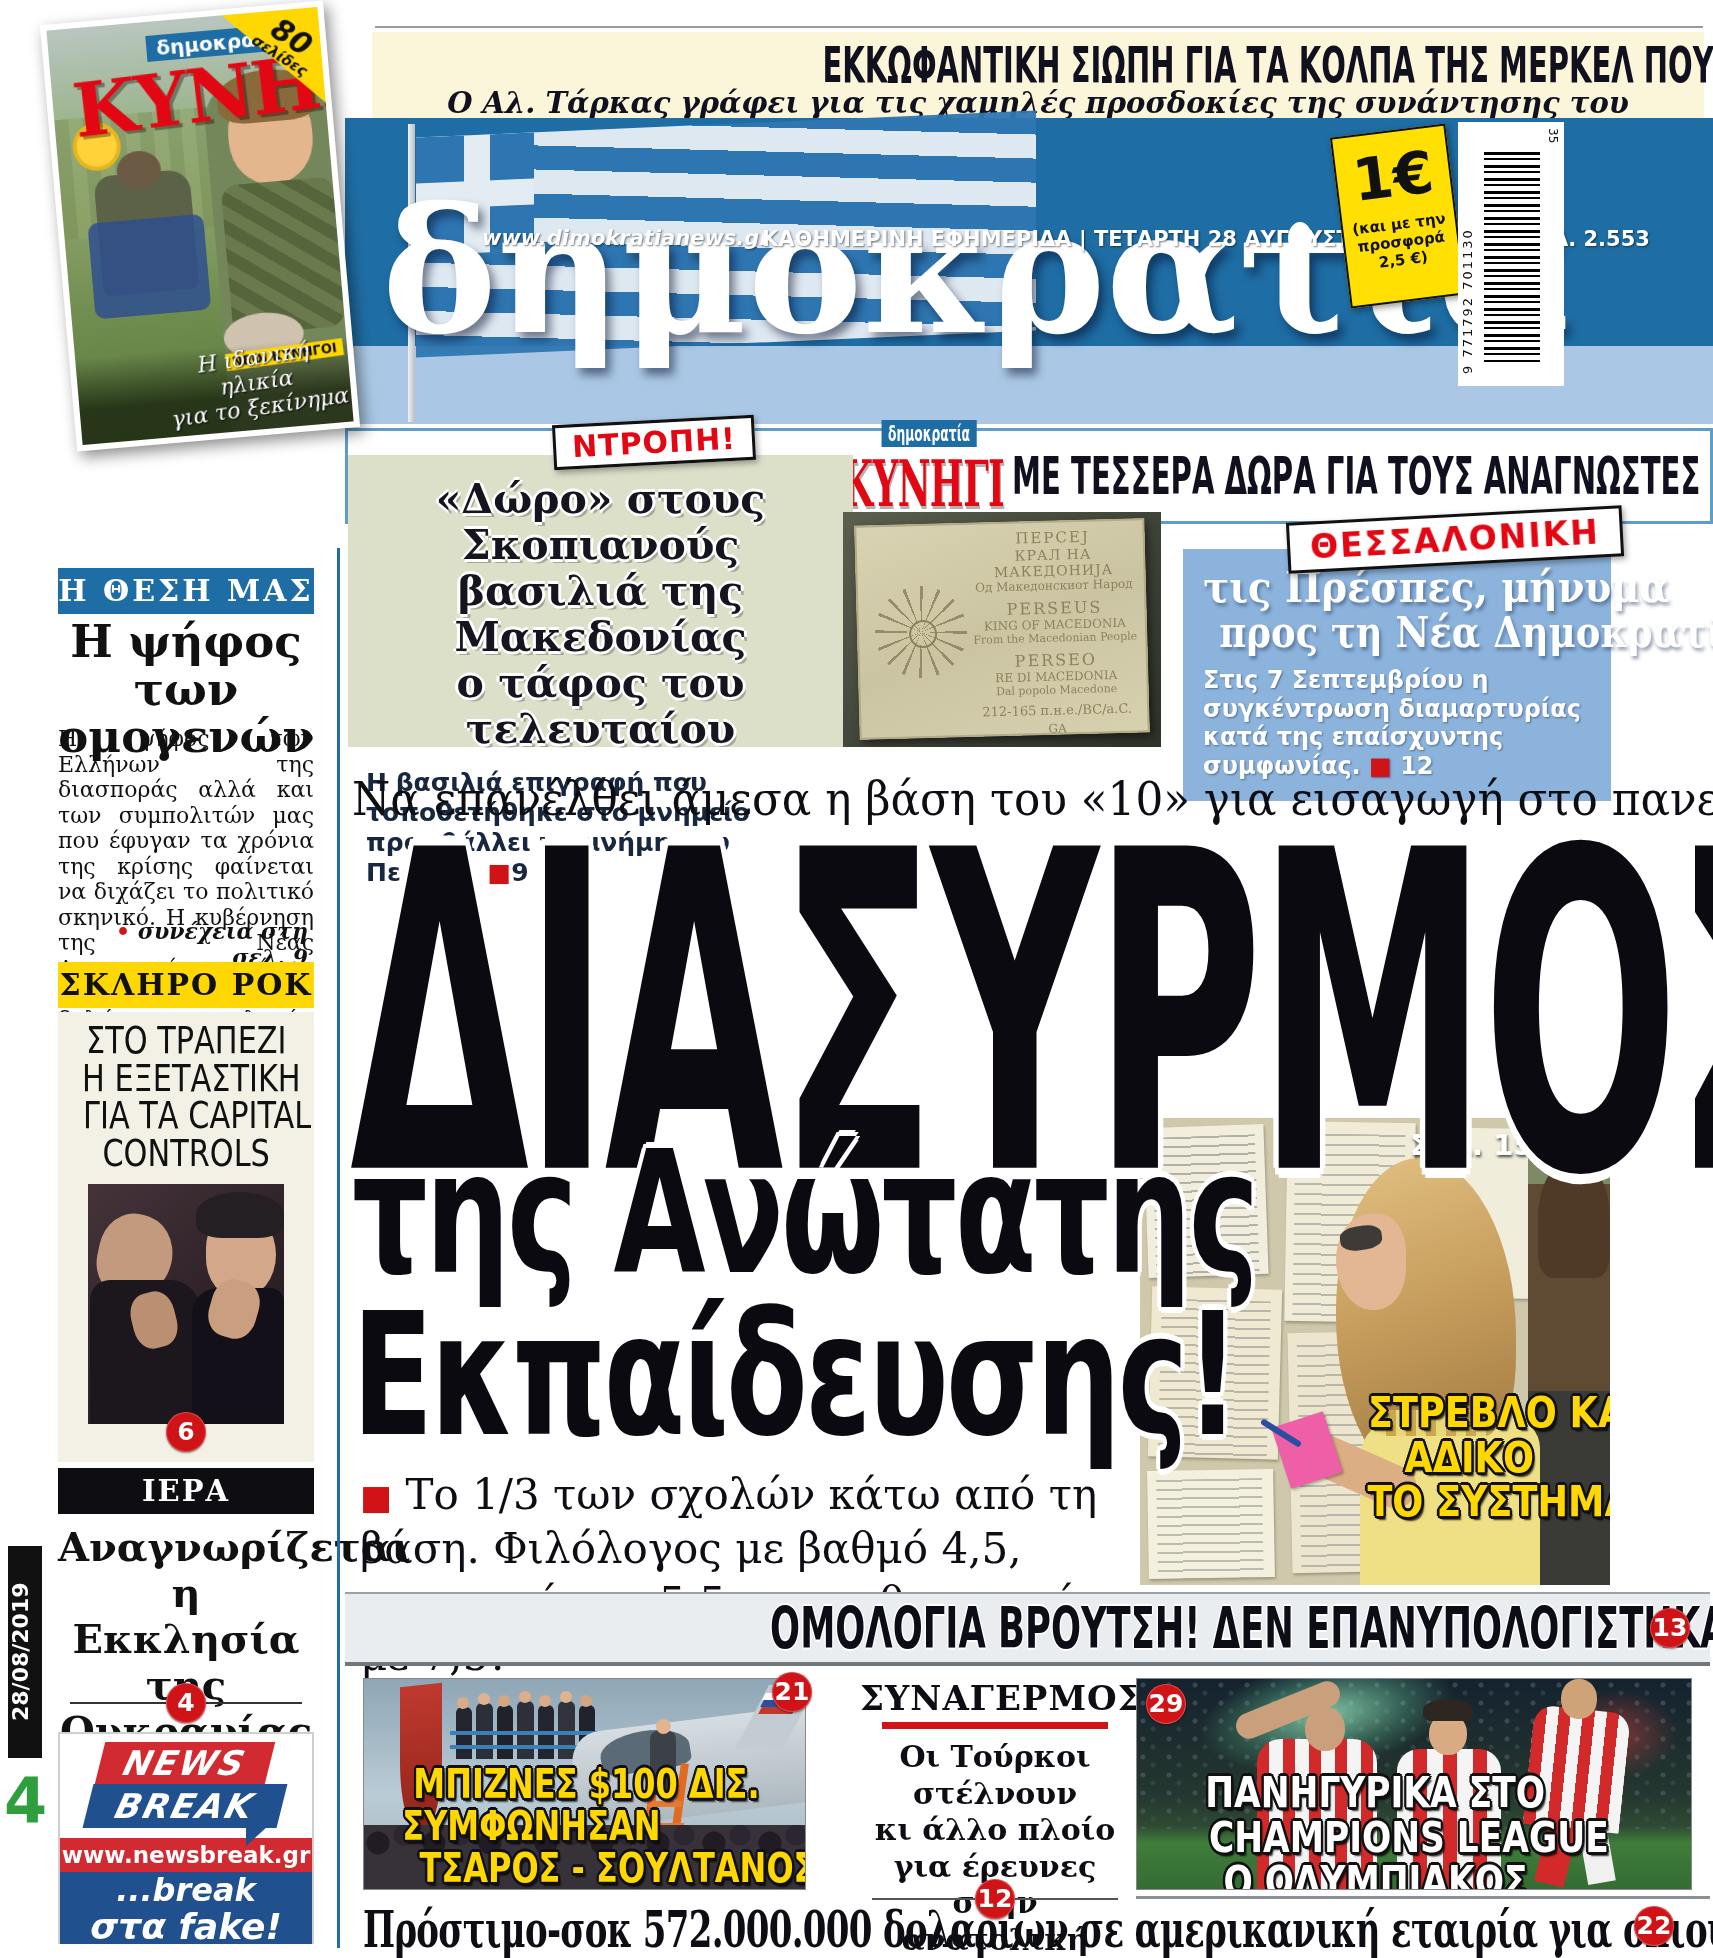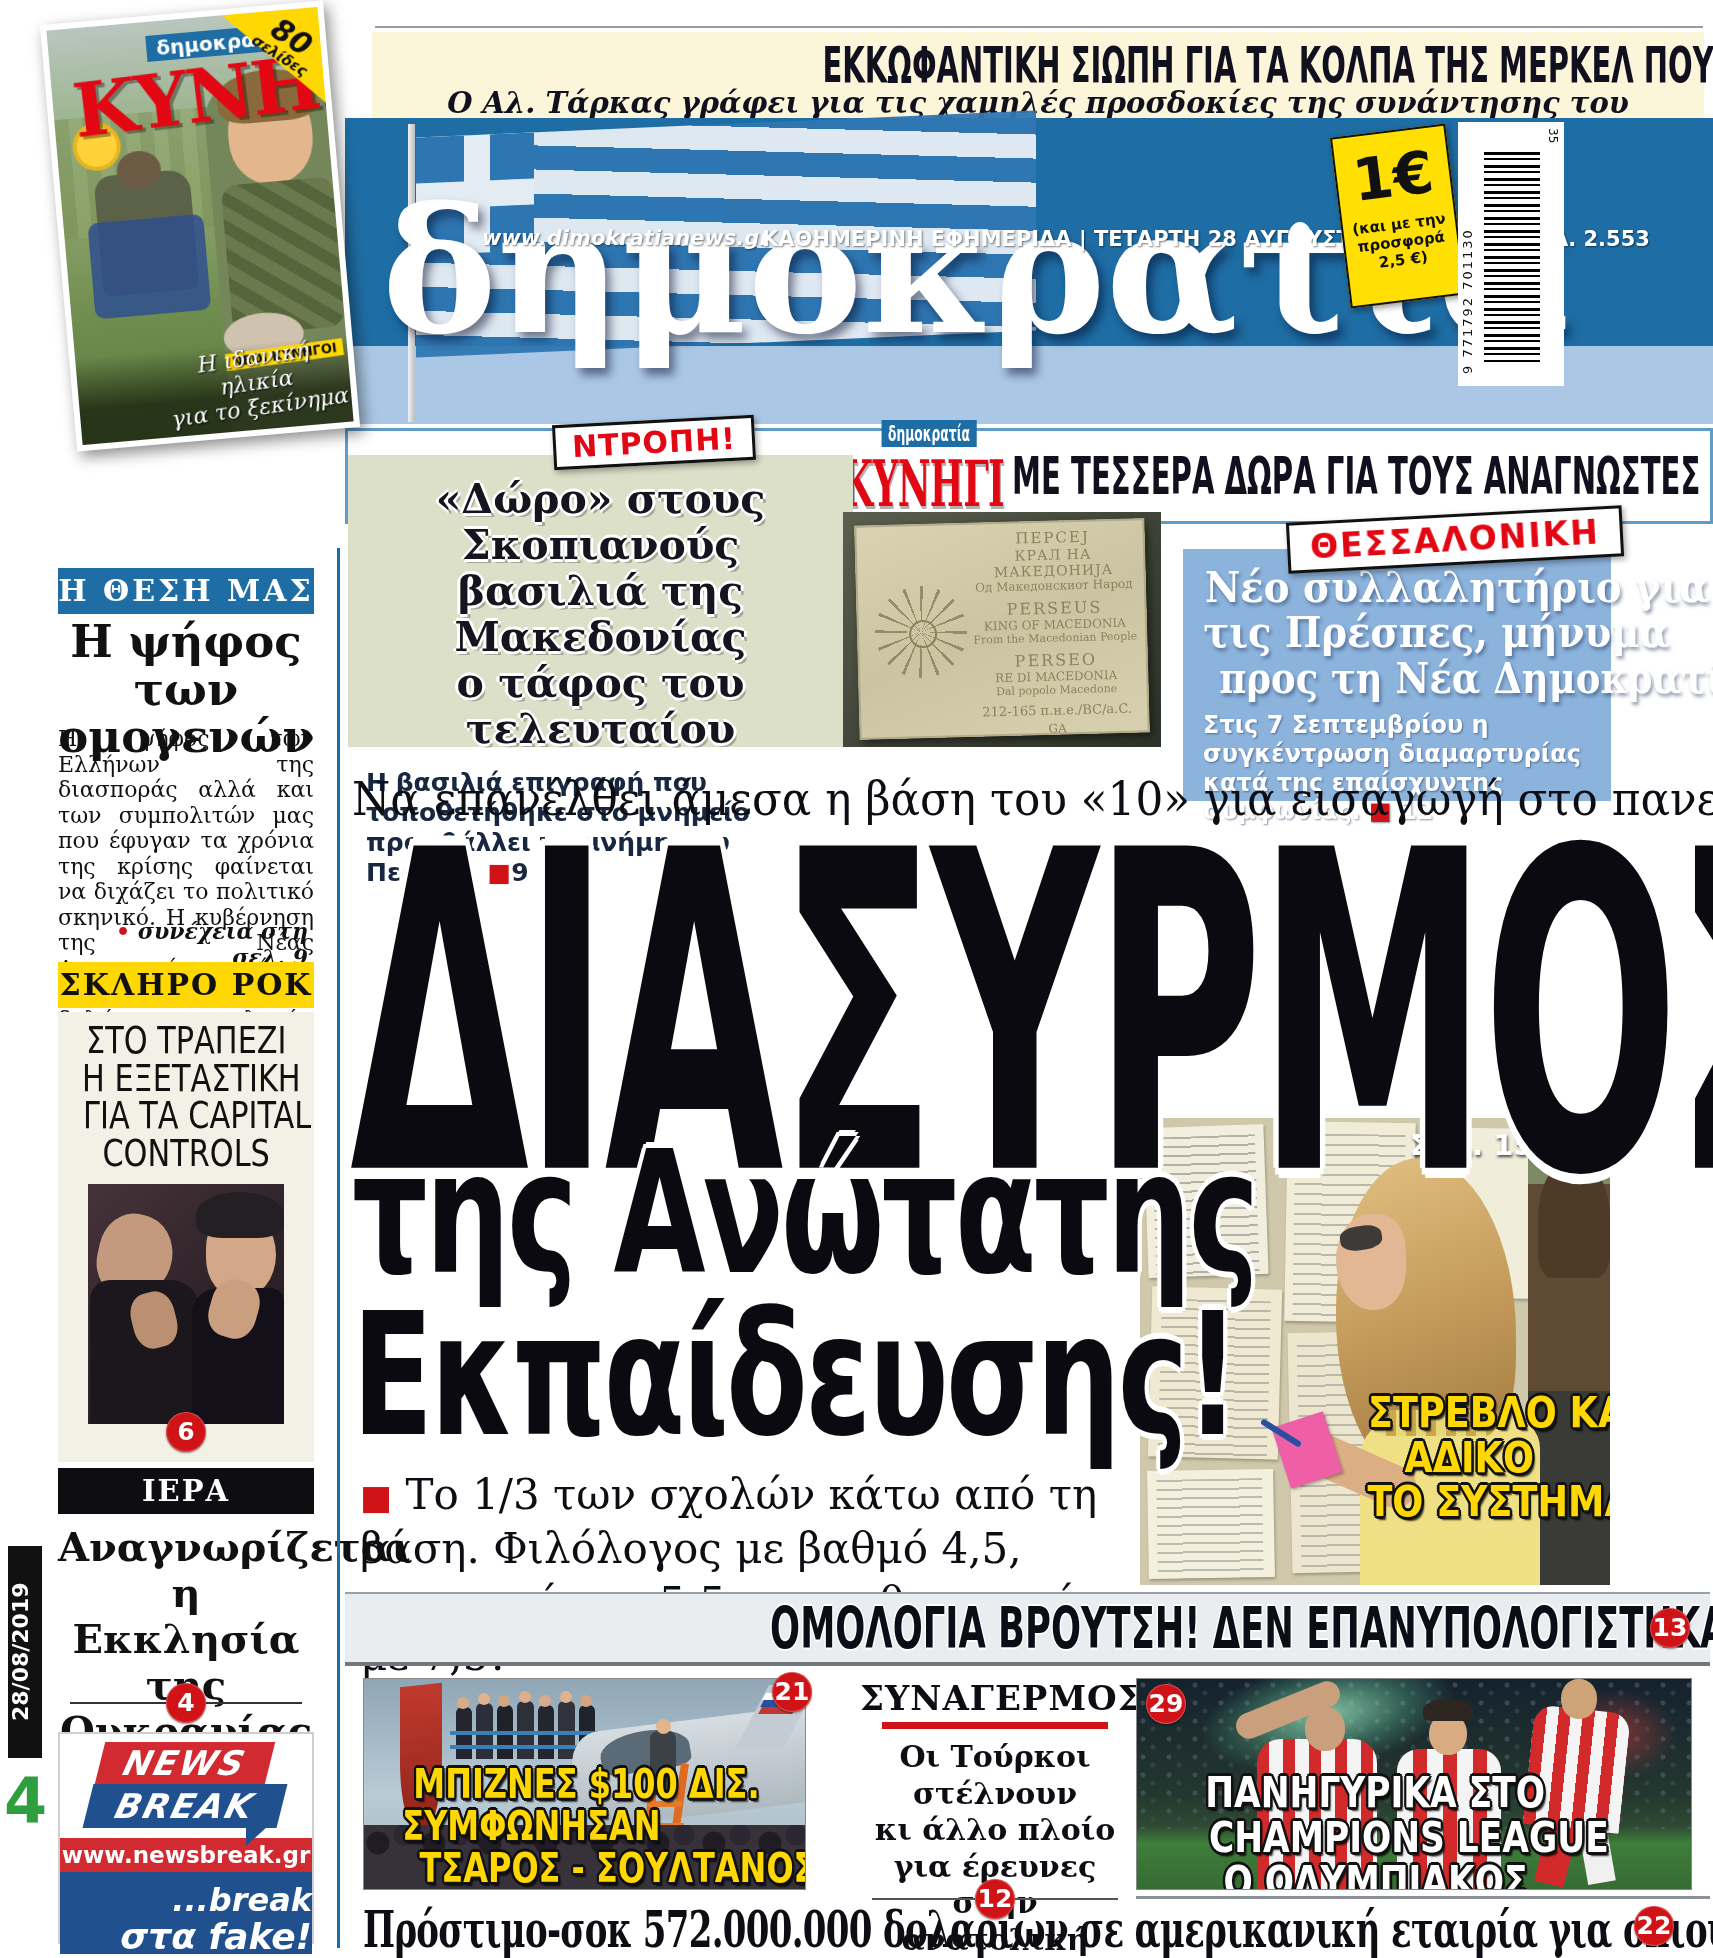--- a/index.html
+++ b/index.html
@@ -179,21 +179,21 @@
         <span style="color:#fff;font-weight:bold;font-style:italic;font-size:34px;line-height:42px;letter-spacing:2px;">NEWS</span>
       </div>
       <div class="abs" style="left:28px;top:50px;width:194px;height:44px;background:#20508e;transform:skewX(-14deg);text-align:center;">
         <span style="color:#fff;font-weight:bold;font-style:italic;font-size:34px;line-height:44px;letter-spacing:2px;">BREAK</span>
       </div>
       <div class="abs" style="left:186px;top:92px;width:0;height:0;border-top:20px solid #20508e;border-right:22px solid transparent;"></div>
     </div>
     <div style="height:34px;background:#d12b31;text-align:center;">
       <span style="color:#fff;font-weight:bold;font-size:23px;line-height:34px;">www.newsbreak.gr</span>
     </div>
-    <div style="height:70px;background:#20508e;text-align:right;padding-top:12px;">
+    <div style="height:70px;background:#20508e;text-align:center;padding-top:2px;">
       <div style="color:#fff;font-weight:bold;font-style:italic;font-size:32px;line-height:1.05;">...break</div>
       <div style="color:#fff;font-weight:bold;font-style:italic;font-size:36px;line-height:1.05;">στα fake!</div>
     </div>
   </div>
 
   <div class="abs" style="left:337px;top:548px;width:3px;height:1400px;background:#1e6da4;"></div>
 
   <div class="abs" style="left:348px;top:455px;width:505px;height:292px;background:#dde0c9;">
     <div class="serif" style="text-align:center;margin-top:22px;font-weight:bold;font-size:41px;line-height:1.12;color:#15151f;
          text-shadow:-3px 0 0 #fff,3px 0 0 #fff,0 -3px 0 #fff,0 3px 0 #fff,3px 4px 0 rgba(0,0,0,.25);">
@@ -228,21 +228,20 @@
         <div style="font-size:12px;">RE DI MACEDONIA</div>
         <div style="font-size:11px;">Dal popolo Macedone</div>
         <div style="font-size:13px;margin-top:6px;">212-165 п.н.е./BC/a.C.</div>
         <div style="font-size:12px;margin-top:4px;">GA</div>
       </div>
     </div>
   </div>
 
   <div class="abs" style="left:1183px;top:549px;width:428px;height:252px;background:#8cb3dc;">
     <div class="serif" style="text-align:center;margin-top:16px;font-weight:bold;font-size:42px;line-height:1.08;color:#fff;text-shadow:2px 3px 4px rgba(20,40,80,.45);">
-      <div><span class="cond" style="transform:scaleX(.92);">Νέο συλλαλητήριο για</span></div>
       <div><span class="cond" style="transform:scaleX(.92);">τις Πρέσπες, μήνυμα</span></div>
       <div><span class="cond" style="transform:scaleX(.88);">προς τη Νέα Δημοκρατία</span></div>
     </div>
     <div style="margin:10px 20px 0;text-align:left;font-weight:bold;font-size:24px;line-height:1.2;color:#fff;text-shadow:1px 1px 2px rgba(20,40,80,.5);">
       <span>Στις 7 Σεπτεμβρίου η συγκέντρωση διαμαρτυρίας κατά της επαίσχυντης συμφωνίας.</span>
       <span class="redsq">■</span> <span>12</span>
     </div>
   </div>
   <div class="abs stamp" style="left:1287px;top:514px;transform:rotate(-3deg);padding:3px 20px;">
     <span style="font-size:33px;letter-spacing:2px;">ΘΕΣΣΑΛΟΝΙΚΗ</span>

